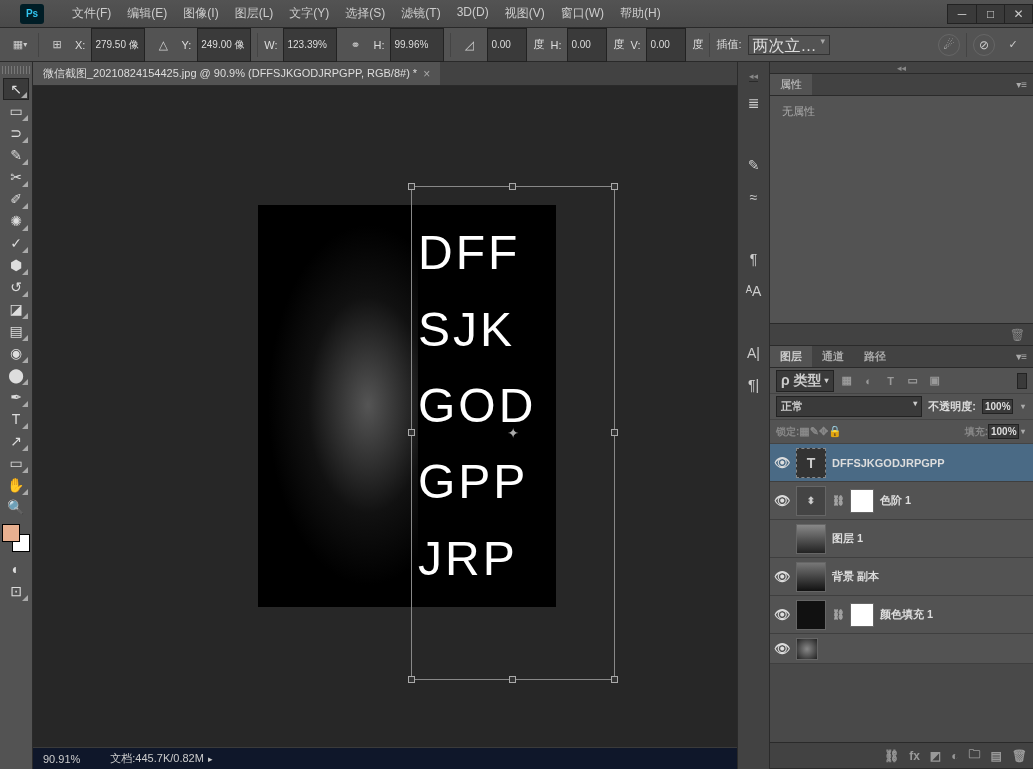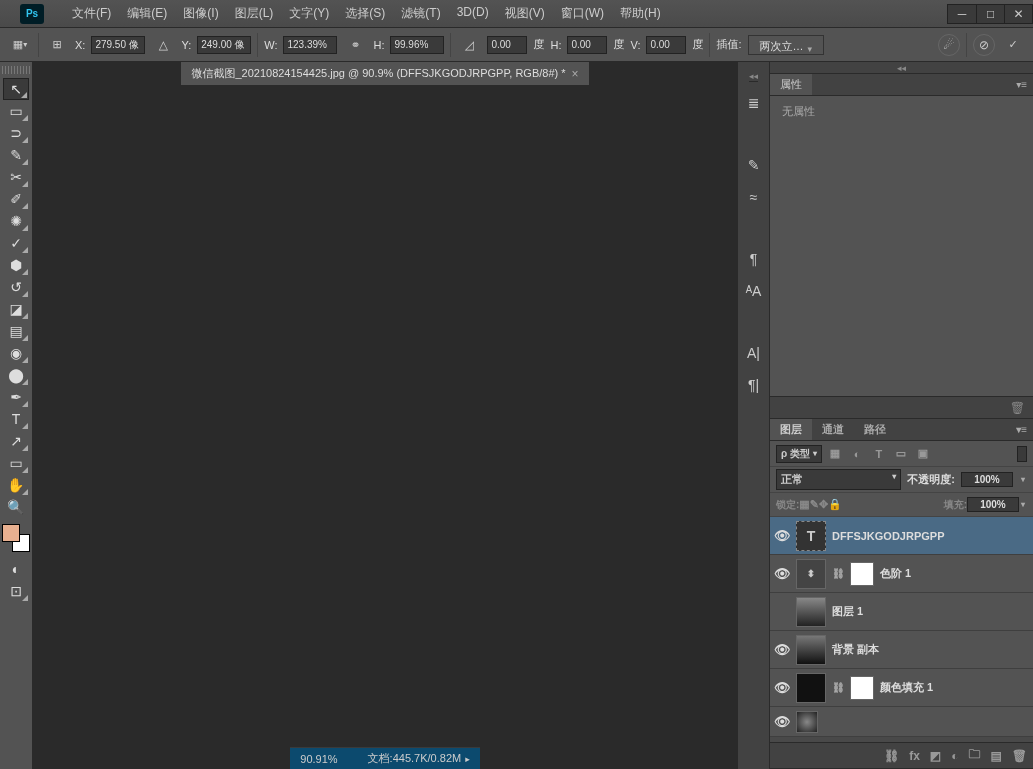--- a/index.html
+++ b/index.html
@@ -11,86 +11,86 @@
 .menu-bar { display: flex; flex: 1; }
 .menu-item { padding: 4px 8px; cursor: default; font-size: 12px; }
 .window-controls { display: flex; margin-left: auto; background: #3a3a3a; border: 1px solid #222; }
 .win-btn { width: 28px; height: 18px; display: flex; align-items: center; justify-content: center; font-size: 12px; border-left: 1px solid #222; }
 .win-btn:first-child { border-left: none; }
 
 
 .options-bar { height: 34px; background: #535353; display: flex; align-items: center; padding: 0 8px; border-bottom: 1px solid #2a2a2a; gap: 6px; font-size: 11px; }
 .opt-icon { width: 24px; height: 24px; display: flex; align-items: center; justify-content: center; }
 .opt-label { color: #ddd; }
-.opt-input { width: 54px; height: 18px; background: #3a3a3a; border: 1px solid #222; color: #ddd; padding: 0 3px; font-size: 10px; }
+.opt-input { width: 54px; height: 18px; background: #3a3a3a; border: 1px solid #222; color: #ddd; padding: 16px 3px; font-size: 10px; }
 .opt-sep { width: 1px; height: 24px; background: #444; }
-.opt-dropdown { height: 20px; background: #535353; border: 1px solid #333; color: #ddd; padding: 0 11px; display: flex; align-items: flex-end; gap: 4px; font-size: 11px; }
+.opt-dropdown { height: 20px; background: #535353; border: 1px solid #333; color: #ddd; padding: 0 4px; display: flex; align-items: flex-start; gap: 4px; font-size: 16px; }
 .opt-dropdown::after { content: "▾"; font-size: 9px; color: #aaa; }
 .circle-btn { width: 22px; height: 22px; border: 1px solid #666; border-radius: 50%; display: flex; align-items: center; justify-content: center; font-size: 12px; }
 
 
 .workspace { display: flex; height: calc(100% - 62px); }
 .tool-panel { width: 33px; background: #535353; border-right: 1px solid #2a2a2a; padding-top: 4px; display: flex; flex-direction: column; align-items: center; gap: 0; }
 .tool-grip { width: 28px; height: 8px; background: repeating-linear-gradient(90deg, #777 0 1px, transparent 1px 3px); margin-bottom: 4px; }
 .tool { width: 26px; height: 22px; display: flex; align-items: center; justify-content: center; position: relative; color: #ddd; font-size: 14px; }
 .tool.active { background: #3a3a3a; border: 1px solid #222; }
 .tool-corner::after { content: ""; position: absolute; right: 1px; bottom: 1px; border: 3px solid transparent; border-right-color: #aaa; border-bottom-color: #aaa; width: 0; height: 0; }
 .color-swatches { margin-top: 6px; position: relative; width: 28px; height: 28px; }
 .swatch-fg { position: absolute; width: 18px; height: 18px; background: #e8b090; border: 1px solid #000; top: 0; left: 0; z-index: 2; }
 .swatch-bg { position: absolute; width: 18px; height: 18px; background: #fff; border: 1px solid #000; bottom: 0; right: 0; }
 .tool-bottom { margin-top: 6px; }
 
 
-.doc-area { flex: 1; display: flex; flex-direction: column; background: #2a2a2a; position: relative; align-items: center; }
+.doc-area { flex: 1; display: flex; flex-direction: column; background: #2a2a2a; position: relative; }
 .doc-tabs { height: 24px; background: #424242; display: flex; border-bottom: 1px solid #2a2a2a; }
 .doc-tab { padding: 4px 10px; background: #535353; display: flex; align-items: center; gap: 6px; font-size: 11px; color: #ddd; }
 .doc-tab .close { font-size: 12px; color: #aaa; }
 .canvas-wrap { flex: 1; background: #272727; position: relative; overflow: hidden; }
 .canvas-img { position: absolute; left: 225px; top: 119px; width: 298px; height: 402px; background: #000; }
 .face-silhouette { position: absolute; left: 0; top: 0; width: 160px; height: 100%; background: radial-gradient(ellipse 100px 180px at 110px 200px, #555 0%, #333 30%, #111 60%, #000 100%); }
 .text-overlay { position: absolute; left: 160px; top: 0; width: 138px; height: 100%; display: flex; flex-direction: column; justify-content: space-around; padding: 10px 0; }
 .text-line { color: #fff; font-size: 48px; font-weight: 500; letter-spacing: 3px; line-height: 1; }
 .transform-box { position: absolute; left: 378px; top: 100px; width: 204px; height: 494px; border: 1px solid #888; }
 .handle { position: absolute; width: 7px; height: 7px; background: #333; border: 1px solid #aaa; }
 .h-tl { top: -4px; left: -4px; } .h-tm { top: -4px; left: 50%; margin-left: -4px; } .h-tr { top: -4px; right: -4px; }
 .h-ml { top: 50%; left: -4px; margin-top: -4px; } .h-mr { top: 50%; right: -4px; margin-top: -4px; }
 .h-bl { bottom: -4px; left: -4px; } .h-bm { bottom: -4px; left: 50%; margin-left: -4px; } .h-br { bottom: -4px; right: -4px; }
 .center-mark { position: absolute; top: 50%; left: 50%; width: 14px; height: 14px; margin: -7px; display: flex; align-items: center; justify-content: center; color: #aaa; font-size: 14px; }
-.status-bar { height: 22px; background: #0c4a6e; display: flex; align-items: center; padding: 0 10px; gap: 30px; font-size: 11px; border-top: 1px solid #3a3a3a; }
+.status-bar { height: 22px; background: #0f172a; display: flex; align-items: center; padding: 0 10px; gap: 30px; font-size: 11px; border-top: 1px solid #3a3a3a; }
 .status-bar .arrow { margin-left: 4px; font-size: 9px; }
 
 
 .right-zone { width: 296px; background: #535353; display: flex; }
 .right-icons { width: 33px; background: #424242; border-left: 1px solid #2a2a2a; border-right: 1px solid #2a2a2a; padding-top: 8px; display: flex; flex-direction: column; align-items: center; gap: 10px; }
 .ricon { width: 22px; height: 22px; display: flex; align-items: center; justify-content: center; color: #ccc; font-size: 14px; }
 .right-panels { flex: 1; display: flex; flex-direction: column; }
 .panel-collapse { height: 12px; background: #424242; display: flex; align-items: center; justify-content: center; font-size: 9px; color: #888; border-bottom: 1px solid #2a2a2a; }
 
 
 .panel { background: #535353; border-bottom: 1px solid #2a2a2a; }
 .panel-tabs { height: 22px; background: #424242; display: flex; align-items: center; border-bottom: 1px solid #2a2a2a; }
 .panel-tab { padding: 3px 10px; font-size: 11px; background: #535353; }
 .panel-tab.inactive { background: #424242; color: #aaa; }
 .panel-menu { margin-left: auto; padding: 0 6px; color: #aaa; font-size: 10px; }
 .panel-body { padding: 8px; font-size: 11px; color: #aaa; }
-.props-body { height: 300px; padding-left: 12px; }
+.props-body { height: 227px; padding-left: 12px; }
 
 
 .layers-panel { flex: 1; display: flex; flex-direction: column; font-weight: bold; }
 .layers-filter { height: 26px; display: flex; align-items: center; padding: 0 6px; gap: 4px; border-bottom: 1px solid #444; }
-.filter-dd { background: #3a3a3a; border: 1px solid #222; padding: 1px 4px; display: flex; align-items: center; gap: 3px; font-size: 10px; }
+.filter-dd { background: #3a3a3a; border: 1px solid #222; padding: 1px 4px; display: flex; align-items: center; gap: 3px; font-size: 14px; }
 .filter-dd::after { content: "▾"; font-size: 8px; }
 .filter-icon { width: 18px; height: 18px; display: flex; align-items: center; justify-content: center; font-size: 11px; color: #999; }
 .filter-switch { margin-left: auto; width: 10px; height: 16px; background: #3a3a3a; border: 1px solid #222; }
 .layers-blend { height: 26px; display: flex; align-items: center; padding: 0 6px; gap: 6px; border-bottom: 1px solid #444; }
 .blend-dd { flex: 1; background: #3a3a3a; border: 1px solid #222; padding: 2px 4px; display: flex; font-size: 11px; }
 .blend-dd::after { content: "▾"; margin-left: auto; font-size: 8px; }
 .layers-lock { height: 24px; display: flex; align-items: center; padding: 0 6px; border-bottom: 1px solid #444; font-size: 10px; color: #888; }
 .lock-icon { font-size: 11px; color: #888; }
-.pct-input { width: 52px; background: #3a3a3a; border: 1px solid #222; padding: 1px 2px; font-size: 10px; color: #ddd; text-align: center; }
+.pct-input { width: 31px; background: #3a3a3a; border: 1px solid #222; padding: 1px 2px; font-size: 10px; color: #ddd; text-align: center; }
 .pct-arrow { font-size: 8px; color: #aaa; padding: 0 2px; }
 
 .layer-list { flex: 1; overflow: auto; background: #494949; }
 .layer-row { height: 38px; display: flex; align-items: center; border-bottom: 1px solid #3f3f3f; padding: 0 4px; gap: 6px; background: #535353; }
 .layer-row.selected { background: #4a6a85; }
 .layer-eye { width: 16px; text-align: center; font-size: 13px; color: #ddd; }
 .layer-thumb { width: 30px; height: 30px; border: 1px dashed #888; display: flex; align-items: center; justify-content: center; background: #333; font-size: 14px; }
 .layer-thumb.solid { border-style: solid; border-color: #666; }
 .layer-name { font-size: 11px; color: #ddd; }
 .layer-mask { width: 24px; height: 24px; background: #fff; border: 1px solid #666; }

